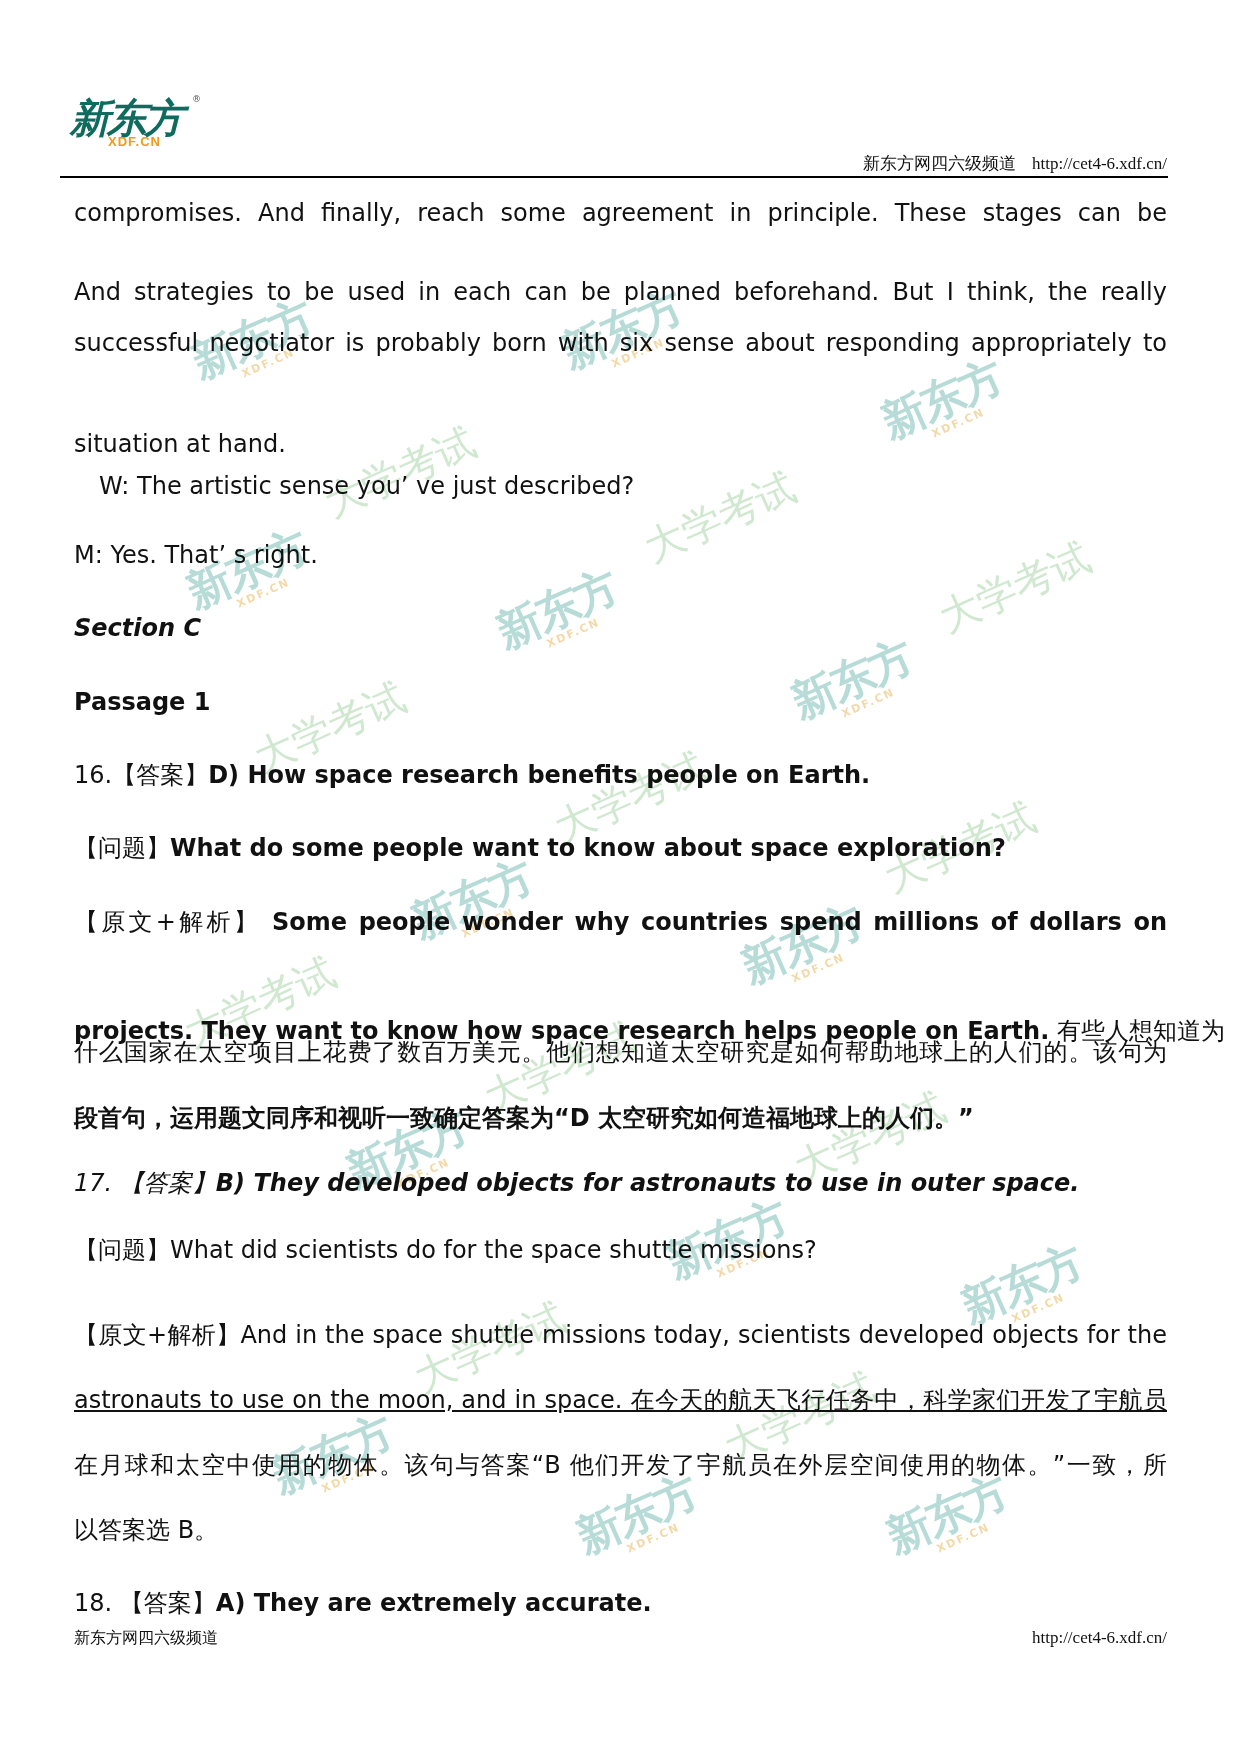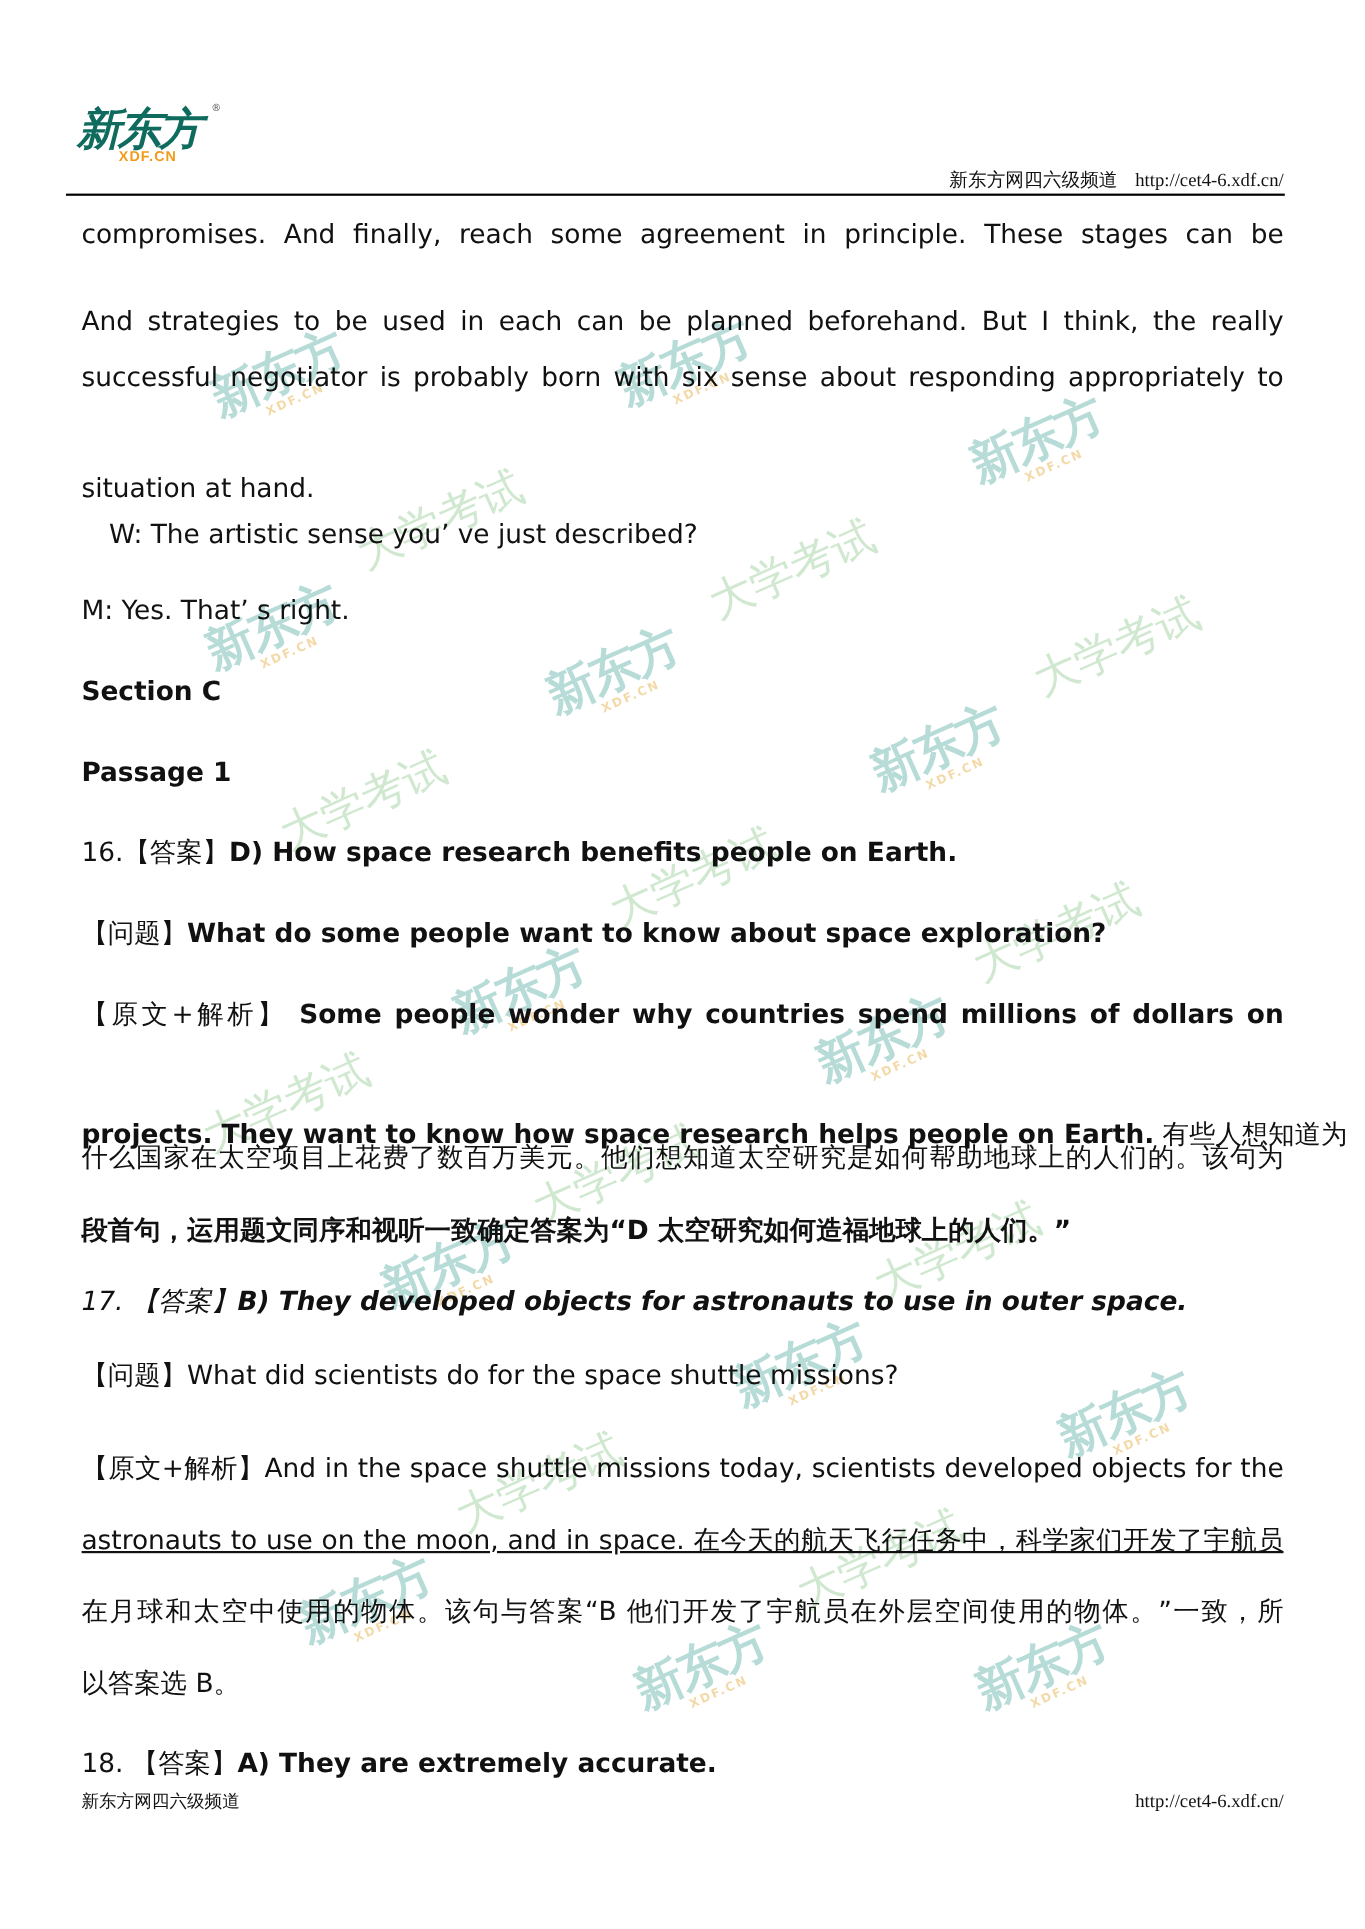--- a/index.html
+++ b/index.html
@@ -60,21 +60,21 @@
 </div>
 <div class="hdr-rule"></div>
 
 <div class="line just" style="top:198px;">compromises. And finally, reach some agreement in principle. These stages can be studied.</div>
 <div class="line just" style="top:277px;">And strategies to be used in each can be planned beforehand. But I think, the really</div>
 <div class="line just" style="top:328px;">successful negotiator is probably born with six sense about responding appropriately to the</div>
 <div class="line" style="top:393px;margin-top:36px;">situation at hand.</div>
 
 <div class="line" style="top:471px;margin-left:25px;">W: The artistic sense you’  ve just described?</div>
 <div class="line" style="top:540px;">M: Yes. That’  s right.</div>
-<div class="line b" style="top:613px;">Section C</div>
+<div class="line b" style="top:613px;font-style:italic;">Section C</div>
 <div class="line b" style="top:687px;">Passage 1</div>
 
 <div class="line" style="top:760px;">
   <span>16.</span><span>【答案】</span><span class="b">D) How space research benefits people on Earth.</span>
 </div>
 <div class="line" style="top:833px;">
   <span>【问题】</span><span class="b">What do some people want to know about space exploration?</span>
 </div>
 <div class="line just" style="top:907px;">
   <span>【原文+解析】</span> <span class="b">Some people wonder why countries spend millions of dollars on space</span>

